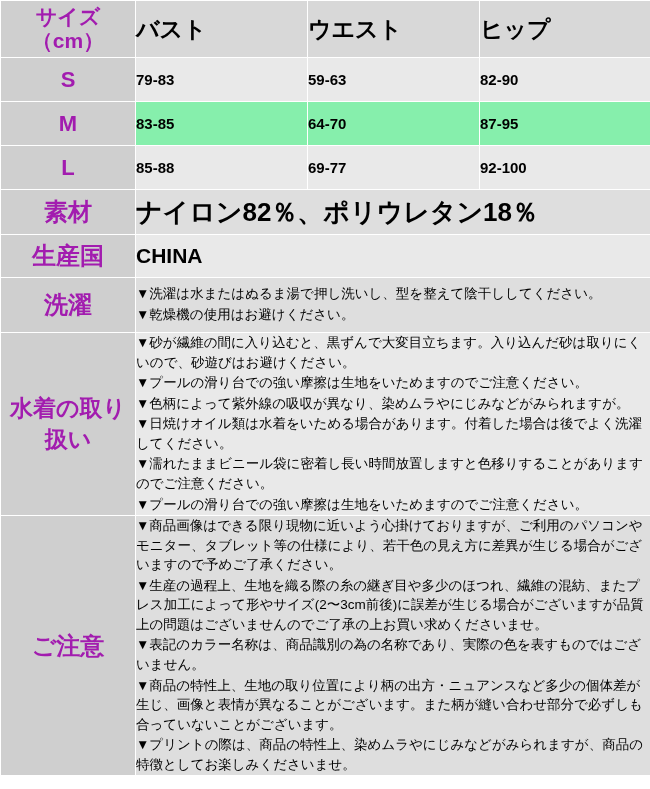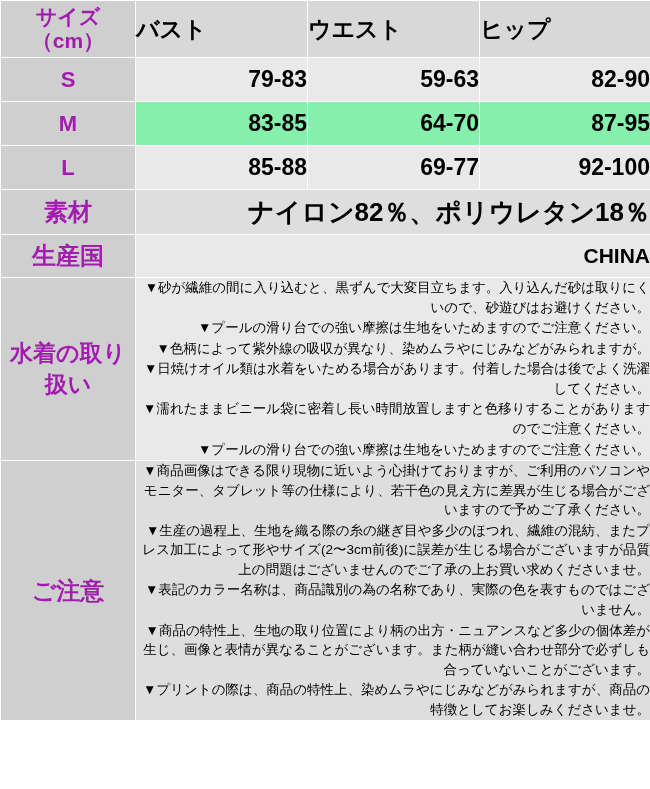--- a/index.html
+++ b/index.html
@@ -52,34 +52,33 @@
   .hdr {
     background: #d8d8d8;
     text-align: left;
     font-weight: bold;
     font-size: 23px;
     color: #000;
   }
   
   .val {
     background: #e9e9e9;
-    text-align: right;
+    text-align: left;
     font-weight: bold;
-    font-size: 23px;
+    font-size: 15px;
     color: #000;
   }
   .val-alt {
     background: #86efac;
   }
   
   .wide {
     background: #e9e9e9;
     color: #000;
     padding: 6px 8px 7px 8px;
-    text-align: right;
   }
   .wide-alt {
     background: #dedede;
   }
   .mat {
     font-size: 26px;
     font-weight: bold;
     padding-left: 10px;
   }
   .country {
@@ -147,20 +146,27 @@
       <tr>
         <td class="lbl lbl-big" style="height:44px">素材</td>
         <td class="wide wide-alt mat" colspan="3">ナイロン82％、ポリウレタン18％</td>
       </tr>
 
       <tr>
         <td class="lbl lbl-big" style="height:42px">生産国</td>
         <td class="wide country" colspan="3">CHINA</td>
       </tr>
 
+      <tr>
+        <td class="lbl lbl-big" style="height:54px">洗濯</td>
+        <td class="wide wide-alt notes" colspan="3">
+          <p>▼洗濯は水またはぬるま湯で押し洗いし、型を整えて陰干ししてください。</p>
+          <p>▼乾燥機の使用はお避けください。</p>
+        </td>
+      </tr>
 
       <tr>
         <td class="lbl lbl-sm" style="height:180px">水着の取り扱い</td>
         <td class="wide notes" colspan="3">
           <p>▼砂が繊維の間に入り込むと、黒ずんで大変目立ちます。入り込んだ砂は取りにくいので、砂遊びはお避けください。</p>
           <p>▼プールの滑り台での強い摩擦は生地をいためますのでご注意ください。</p>
           <p>▼色柄によって紫外線の吸収が異なり、染めムラやにじみなどがみられますが。</p>
           <p>▼日焼けオイル類は水着をいためる場合があります。付着した場合は後でよく洗濯してください。</p>
           <p>▼濡れたままビニール袋に密着し長い時間放置しますと色移りすることがありますのでご注意ください。</p>
           <p>▼プールの滑り台での強い摩擦は生地をいためますのでご注意ください。</p>

